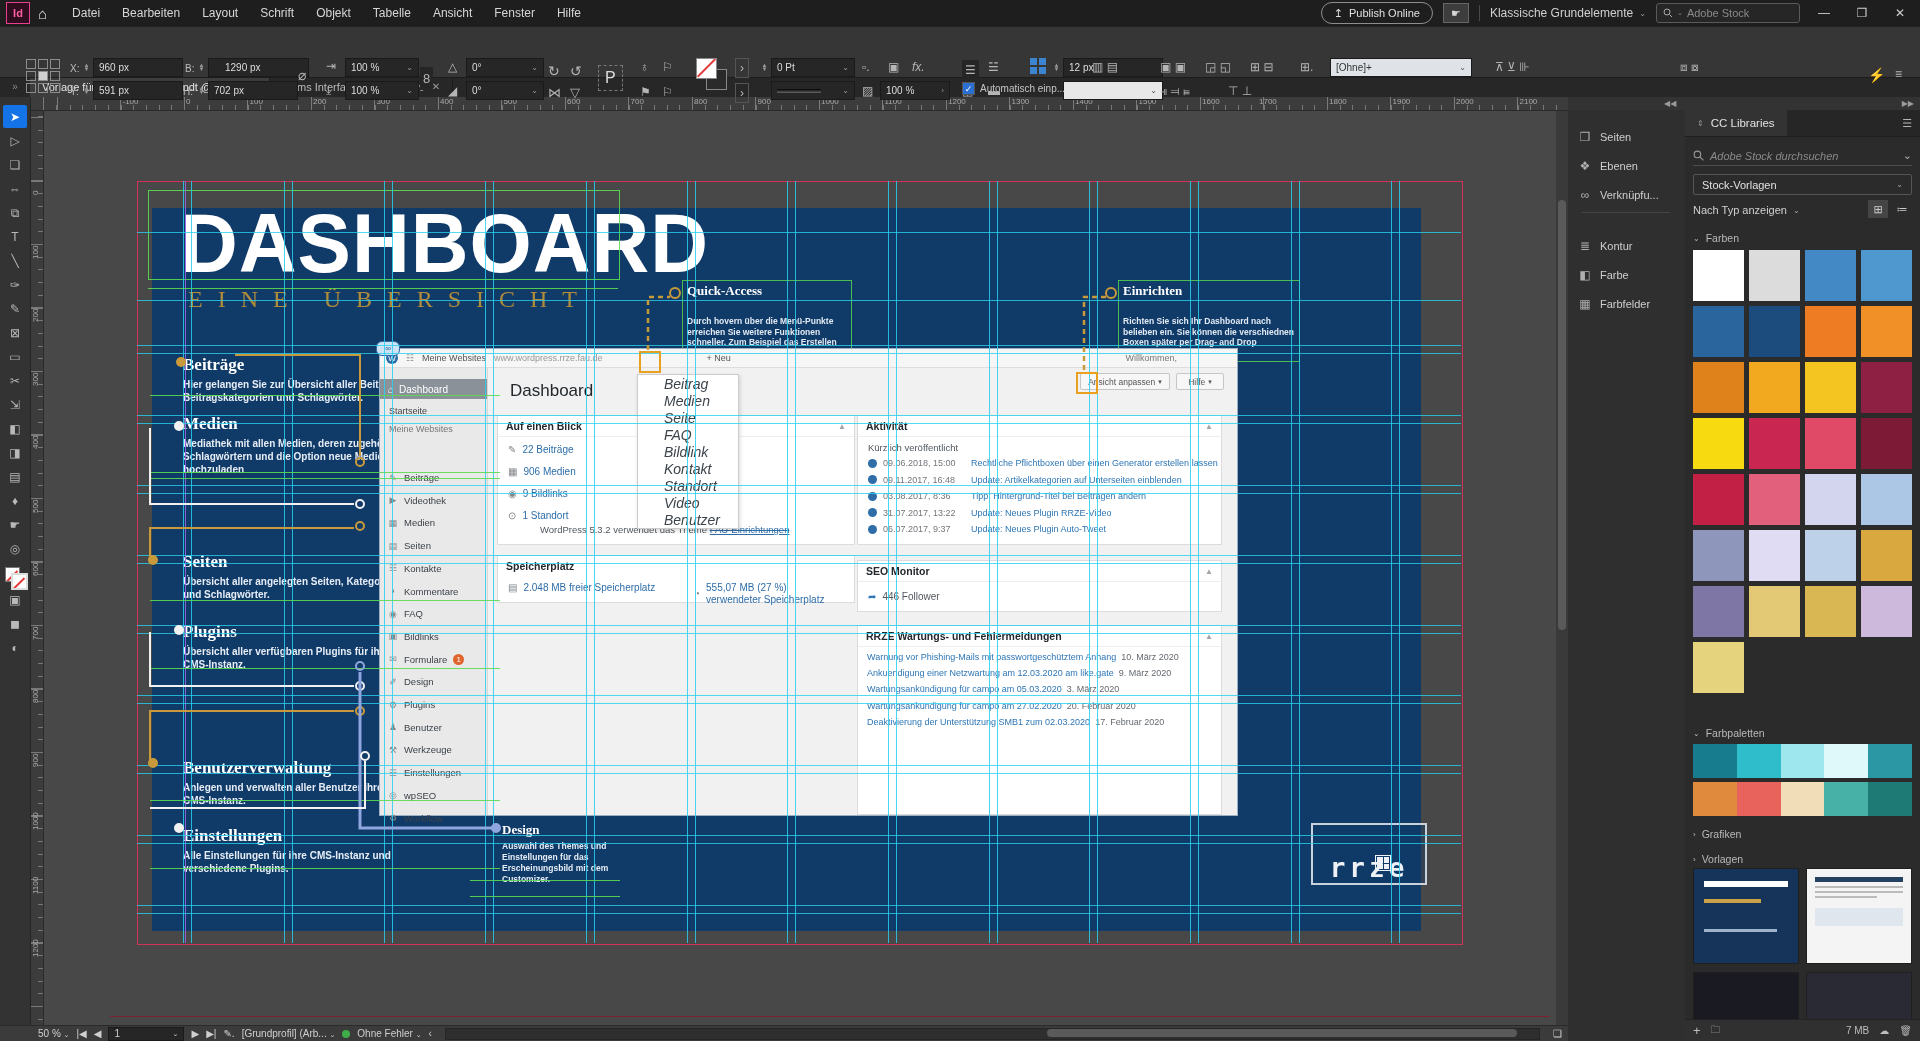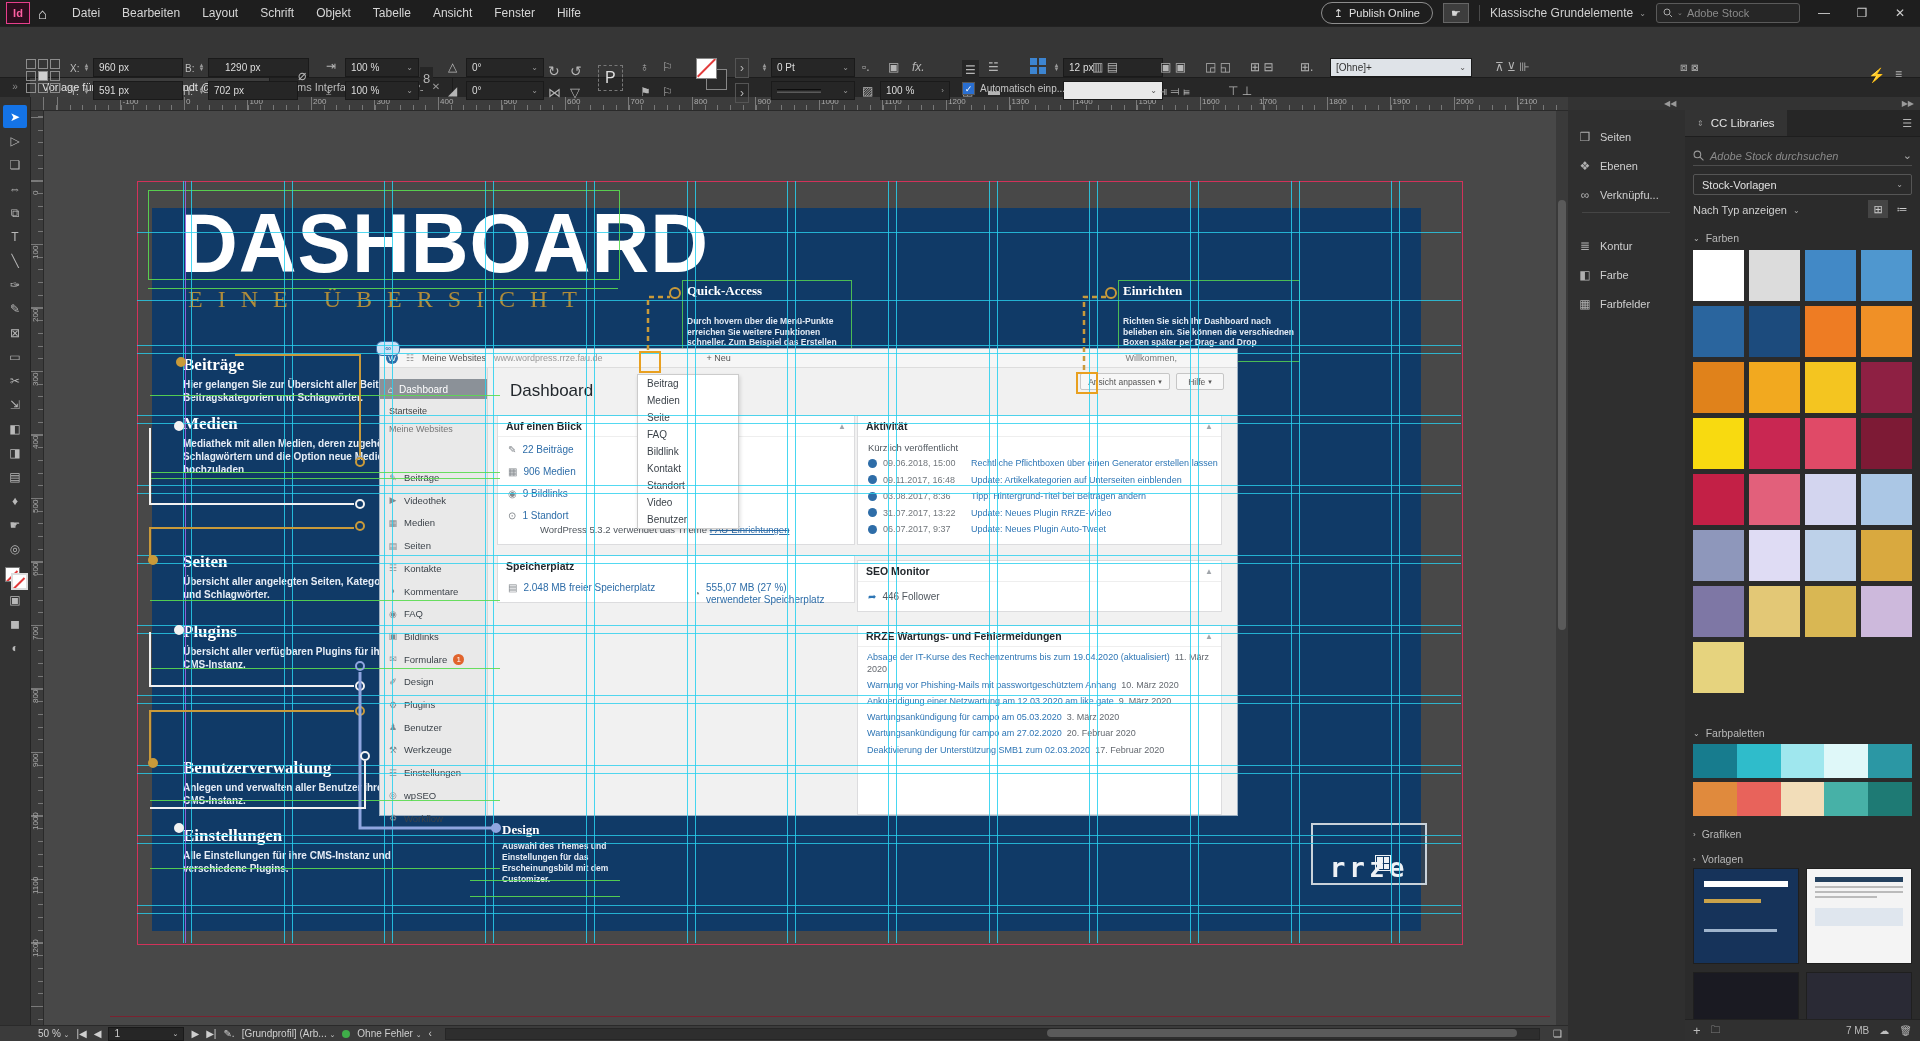--- a/index.html
+++ b/index.html
@@ -125,21 +125,21 @@
   .act-row{position:absolute;left:10px;display:flex;gap:6px;font-size:9px;align-items:center;white-space:nowrap;}
   .act-row .dot{width:9px;height:9px;border-radius:50%;background:#2e6da8;flex:0 0 auto;}
   .act-row .d{color:#72777c;width:82px;flex:0 0 auto;}
   .act-row .t{color:#2e76b5;}
   .feed{position:absolute;left:9px;top:26px;right:8px;font-size:9px;line-height:1.3;}
   .feed .fe{margin-bottom:4.5px;}
   .feed .fe a{color:#2e76b5;text-decoration:none;}
   .feed .fe span{color:#646970;}  
   .newmenu{position:absolute;left:257px;top:25px;width:100px;background:#fff;border:1px solid #ccc;
            box-shadow:1px 2px 4px rgba(0,0,0,.15);z-index:30;}
-  .newmenu div{height:17px;display:flex;align-items:center;padding-left:9px;font-size:10px;color:#3c434a;}
+  .newmenu div{height:17px;display:flex;align-items:center;padding-left:26px;font-size:14px;color:#3c434a;font-style:italic;}
   .wpbtn{position:absolute;height:15px;background:#f7f7f7;border:1px solid #c6c6c6;border-radius:2px;font-size:8.5px;
          color:#555;display:flex;align-items:center;justify-content:center;gap:3px;z-index:12;}
   .linkbadge{position:absolute;left:-4px;top:-8px;width:22px;height:13px;background:#cfe3f7;border:1px solid #2e6da8;
              border-radius:6px;color:#1d5a96;font-size:8px;display:flex;align-items:center;justify-content:center;z-index:31;}
   
   .rrze-logo{position:absolute;left:1281px;top:713px;width:112px;height:58px;border:2px solid #c9d2da;z-index:9;
              display:flex;align-items:flex-end;justify-content:center;background:rgba(16,58,103,.4);}
   .rrze-logo span{color:#eef2f6;font-weight:bold;font-size:26px;letter-spacing:4px;font-family:"DejaVu Sans Mono",monospace;}
   .rrze-grid{position:absolute;left:62px;top:30px;width:12px;height:12px;border:1px solid #eef2f6;
              display:grid;grid-template-columns:1fr 1fr;grid-template-rows:1fr 1fr;gap:1px;padding:1px;}
@@ -669,21 +669,20 @@
           <span style="color:#50575e;">446 Follower</span>
       </div>
     </div>
 
     <div class="panel" style="left:477px;top:276px;width:365px;height:190px;">
       <div class="ph">
           <span>RRZE Wartungs- und Fehlermeldungen</span>
           <span class="up">▲</span>
         </div>
       <div class="feed" id="feedrows">
-          <div class="fe"><a href="#">Absage der IT-Kurse des Rechenzentrums bis zum 19.04.2020 (aktualisiert)</a>&nbsp;&nbsp;<span>11. März 2020</span></div>
           <div class="fe"><a href="#">Warnung vor Phishing-Mails mit passwortgeschütztem Anhang</a>&nbsp;&nbsp;<span>10. März 2020</span></div>
           <div class="fe"><a href="#">Ankuendigung einer Netzwartung am 12.03.2020 am like.gate</a>&nbsp;&nbsp;<span>9. März 2020</span></div>
           <div class="fe"><a href="#">Wartungsankündigung für campo am 05.03.2020</a>&nbsp;&nbsp;<span>3. März 2020</span></div>
           <div class="fe"><a href="#">Wartungsankündigung für campo am 27.02.2020</a>&nbsp;&nbsp;<span>20. Februar 2020</span></div>
           <div class="fe"><a href="#">Deaktivierung der Unterstützung SMB1 zum 02.03.2020</a>&nbsp;&nbsp;<span>17. Februar 2020</span></div>
         </div>
     </div>
 
     <div class="newmenu" id="newmenu">
         <div>Beitrag</div>

